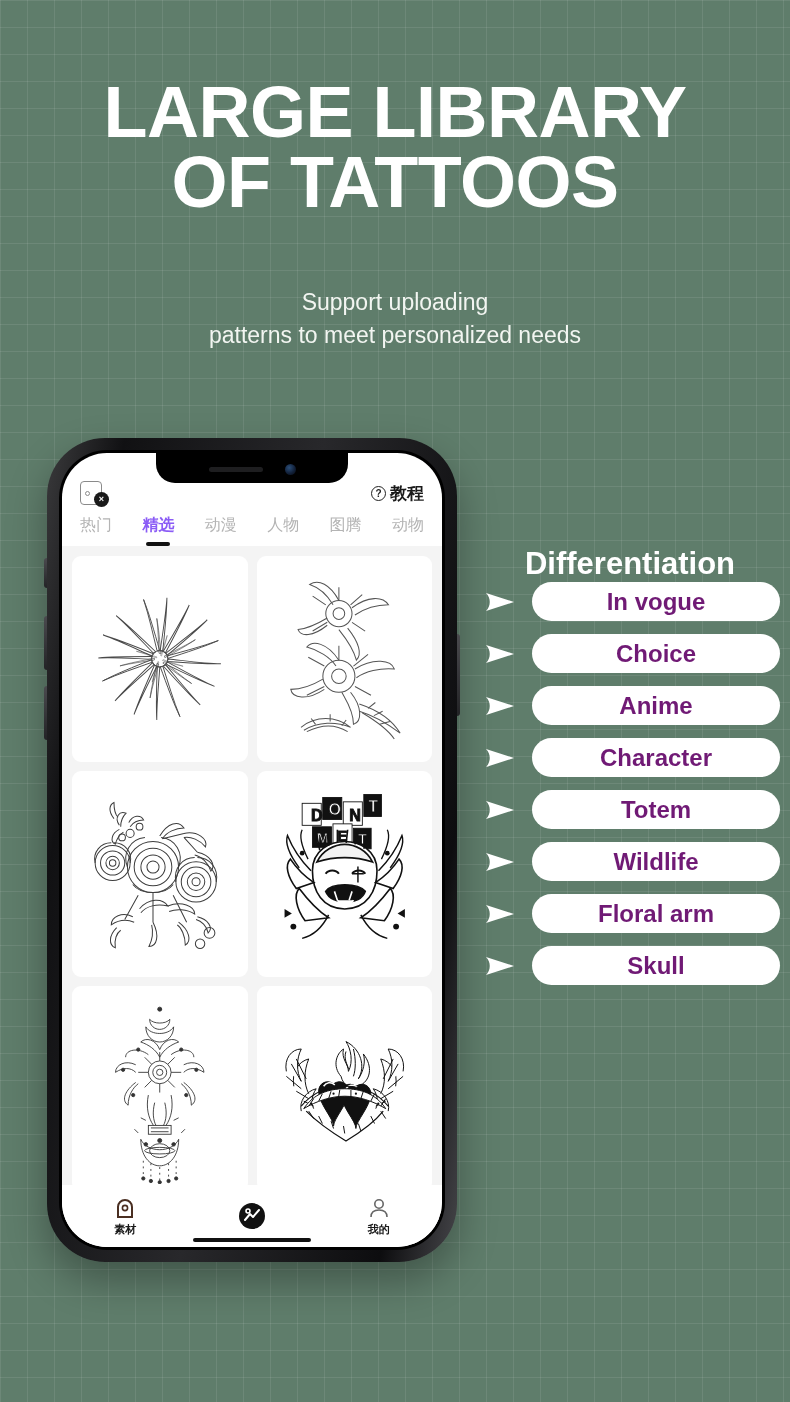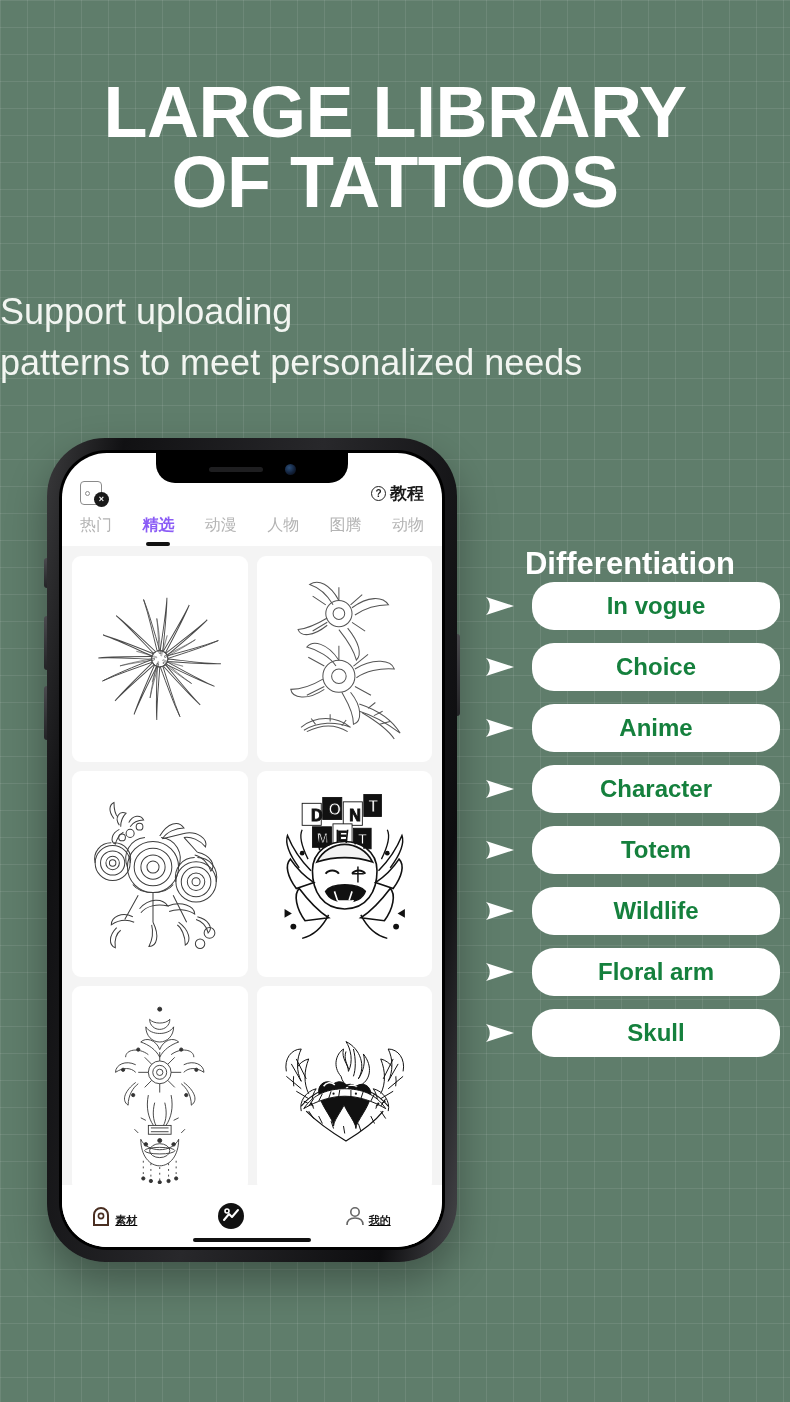--- a/index.html
+++ b/index.html
@@ -23,22 +23,23 @@
     text-align: center;
     color: #ffffff;
     font-weight: 700;
     font-size: 72px;
     line-height: 0.97;
     letter-spacing: -0.5px;
   }
   .headline .l2 { display: block; }
   .subhead {
     position: absolute; top: 286px; left: 0; width: 790px;
+    text-align: center;
     color: #f2f5f1;
-    font-size: 36px;
+    font-size: 23px;
     line-height: 1.42;
     font-weight: 400;
   }
 
   
   .phone {
     position: absolute; left: 47px; top: 438px;
     width: 410px; height: 824px;
     border-radius: 58px;
     background: linear-gradient(100deg,#3a3a3c 0%,#111113 14%,#28282b 50%,#0d0d0f 86%,#46464a 100%);
@@ -151,21 +152,21 @@
   }
   .card svg { width: 92%; height: 92%; }
 
   
   .bottom-nav {
     position: absolute; bottom: 0; left: 0; width: 100%;
     height: 62px; background: #fff;
     display: flex; align-items: center; justify-content: space-around;
     z-index: 7;
   }
-  .nav-item { display: flex; flex-direction: row; align-items: flex-end; gap: 2px; width: 72px; text-decoration: underline; }
+  .nav-item { display: flex; flex-direction: column; align-items: center; gap: 2px; width: 72px; }
   .nav-label { font-size: 11px; color: #1a1a1a; font-weight: 700; }
   .home-bar {
     position: absolute; bottom: 5px; left: 50%; transform: translateX(-50%);
     width: 118px; height: 4px; border-radius: 2px; background: #111;
   }
 
   
   .right-col {
     position: absolute; left: 480px; top: 546px; width: 300px;
   }
@@ -174,23 +175,23 @@
     text-align: center; 
     white-space: nowrap;
   }
   .pill-row { display: flex; align-items: center; margin-bottom: 13px; }
   .arrow {
     flex: 0 0 52px; height: 30px; display: block;
   }
   .pill {
     flex: 1;
     background: #ffffff;
-    color: #15803d;
+    color: #701a75;
     border-radius: 22px;
-    height: 48px;
+    height: 39px;
     display: flex; align-items: center; justify-content: center;
     font-size: 24px; font-weight: 700;
     white-space: nowrap;
   }
 </style>
 </head>
 <body>
 
 <div class="headline">
   <span>LARGE LIBRARY</span>

